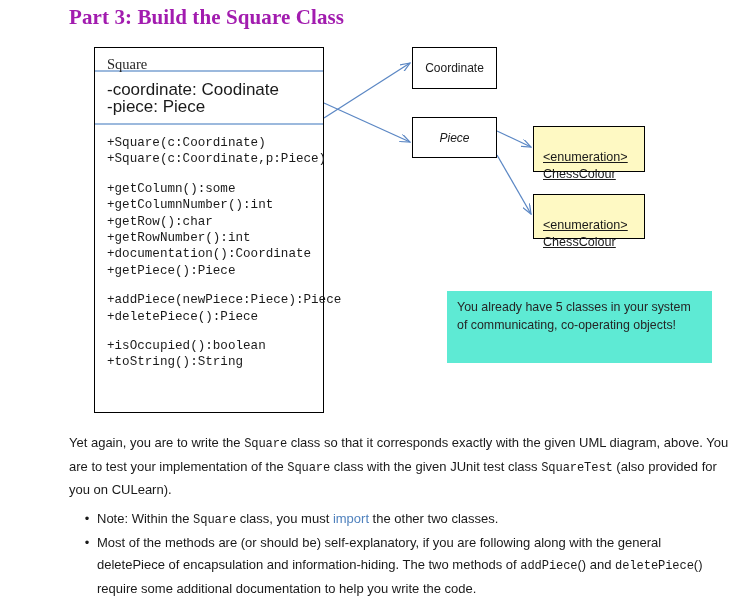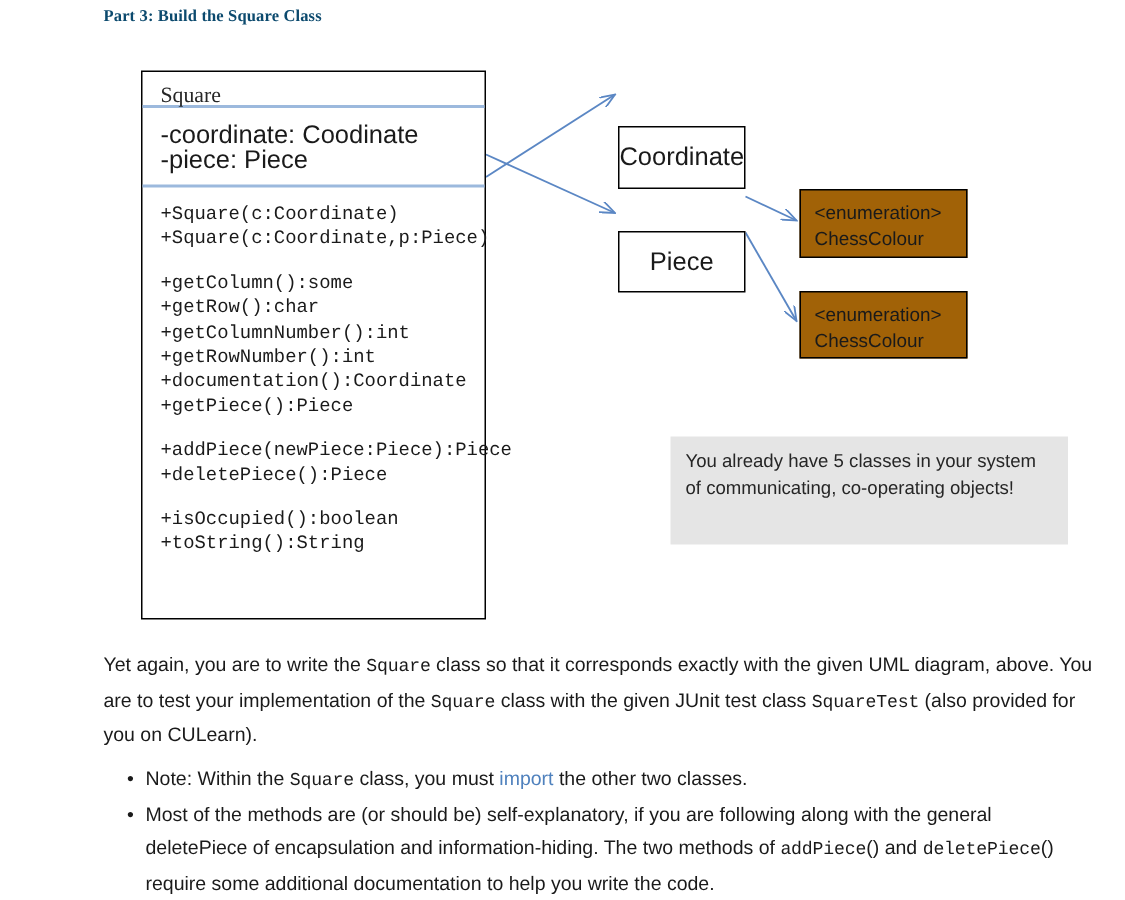--- a/index.html
+++ b/index.html
@@ -16,22 +16,22 @@
     overflow: hidden;
   }
 
   
   .page-title {
     position: absolute;
     left: 69px;
     top: 5px;
     font-family: "Liberation Serif", serif;
     font-weight: bold;
-    font-size: 11px;
-    color: #0c4a6e;
+    font-size: 21px;
+    color: #a21caf;
     letter-spacing: 0.1px;
     white-space: nowrap;
   }
 
   
   .diagram {
     position: absolute;
     left: 0;
     top: 0;
     width: 750px;
@@ -88,48 +88,48 @@
 
   
   .plainbox {
     position: absolute;
     border: 1.3px solid #000000;
     background: #ffffff;
     box-sizing: border-box;
     display: flex;
     align-items: center;
     justify-content: center;
-    font-size: 17px;
-    color: #1a1a1a;
-    margin-top: 37px;
+    font-size: 12px;
+    color: #1a1a1a;
   }
   #box-coordinate { left: 412px; top: 47px; width: 85px; height: 42px; }
-  #box-piece      { left: 412px; top: 117px; width: 85px; height: 41px; }
+  #box-piece      { left: 412px; top: 117px; width: 85px; height: 41px; font-style: italic; }
 
   .enumbox {
     position: absolute;
     border: 1.3px solid #000000;
-    background: #a16207;
-    box-sizing: border-box;
-    padding: 7px 0 0 9px;
+    background: #fef9c3;
+    box-sizing: border-box;
+    padding: 22px 0 0 9px;
     font-size: 12.6px;
     line-height: 17px;
     color: #1a1a1a;
+    text-decoration: underline;
   }
   #box-chesspieces  { left: 533px; top: 126px; width: 112px; height: 46px; }
   #box-chesscolour  { left: 533px; top: 194px; width: 112px; height: 45px; }
 
   
   .note {
     position: absolute;
     left: 447px;
     top: 291px;
     width: 265px;
     height: 72px;
-    background: #e5e5e5;
+    background: #5eead4;
     box-sizing: border-box;
     padding: 8px 12px 0 10px;
     font-size: 12.4px;
     line-height: 17.5px;
     color: #262626;
   }
 
   
   .body-copy {
     position: absolute;
@@ -201,22 +201,22 @@
       <div class="uml-line">-piece: Piece</div>
     </div>
     <div class="uml-sep"></div>
     <div class="uml-ops">
       <div class="grp">
         <div class="uml-line">+Square(c:Coordinate)</div>
         <div class="uml-line">+Square(c:Coordinate,p:Piece)</div>
       </div>
       <div class="grp">
         <div class="uml-line">+getColumn():some</div>
+        <div class="uml-line">+getColumnNumber():int</div>
         <div class="uml-line">+getRow():char</div>
-        <div class="uml-line">+getColumnNumber():int</div>
         <div class="uml-line">+getRowNumber():int</div>
         <div class="uml-line">+documentation():Coordinate</div>
         <div class="uml-line">+getPiece():Piece</div>
       </div>
       <div class="grp">
         <div class="uml-line">+addPiece(newPiece:Piece):Piece</div>
         <div class="uml-line">+deletePiece():Piece</div>
       </div>
       <div class="grp">
         <div class="uml-line">+isOccupied():boolean</div>

